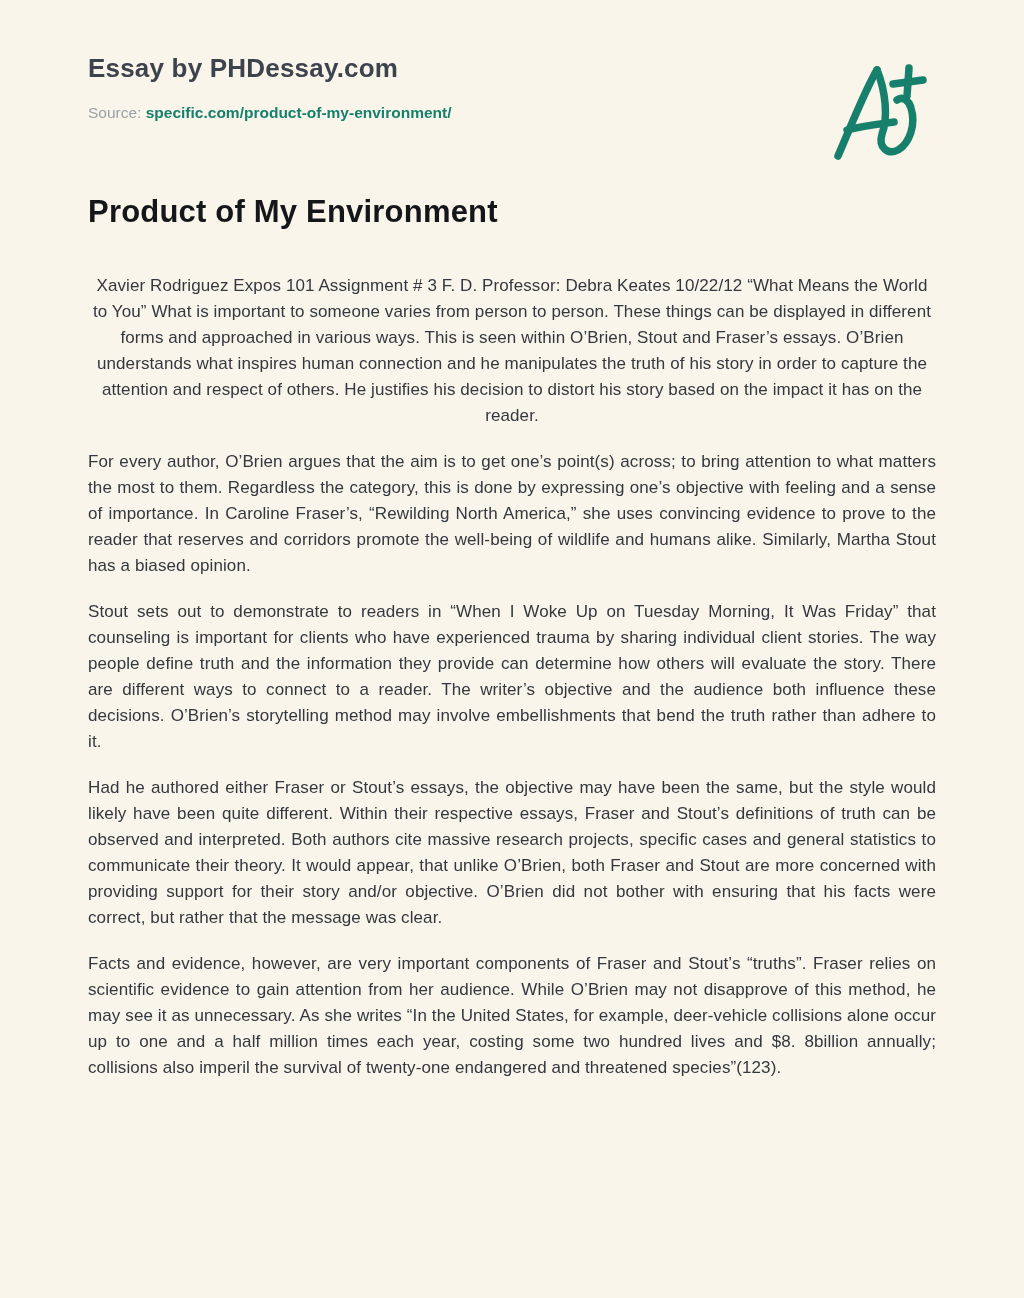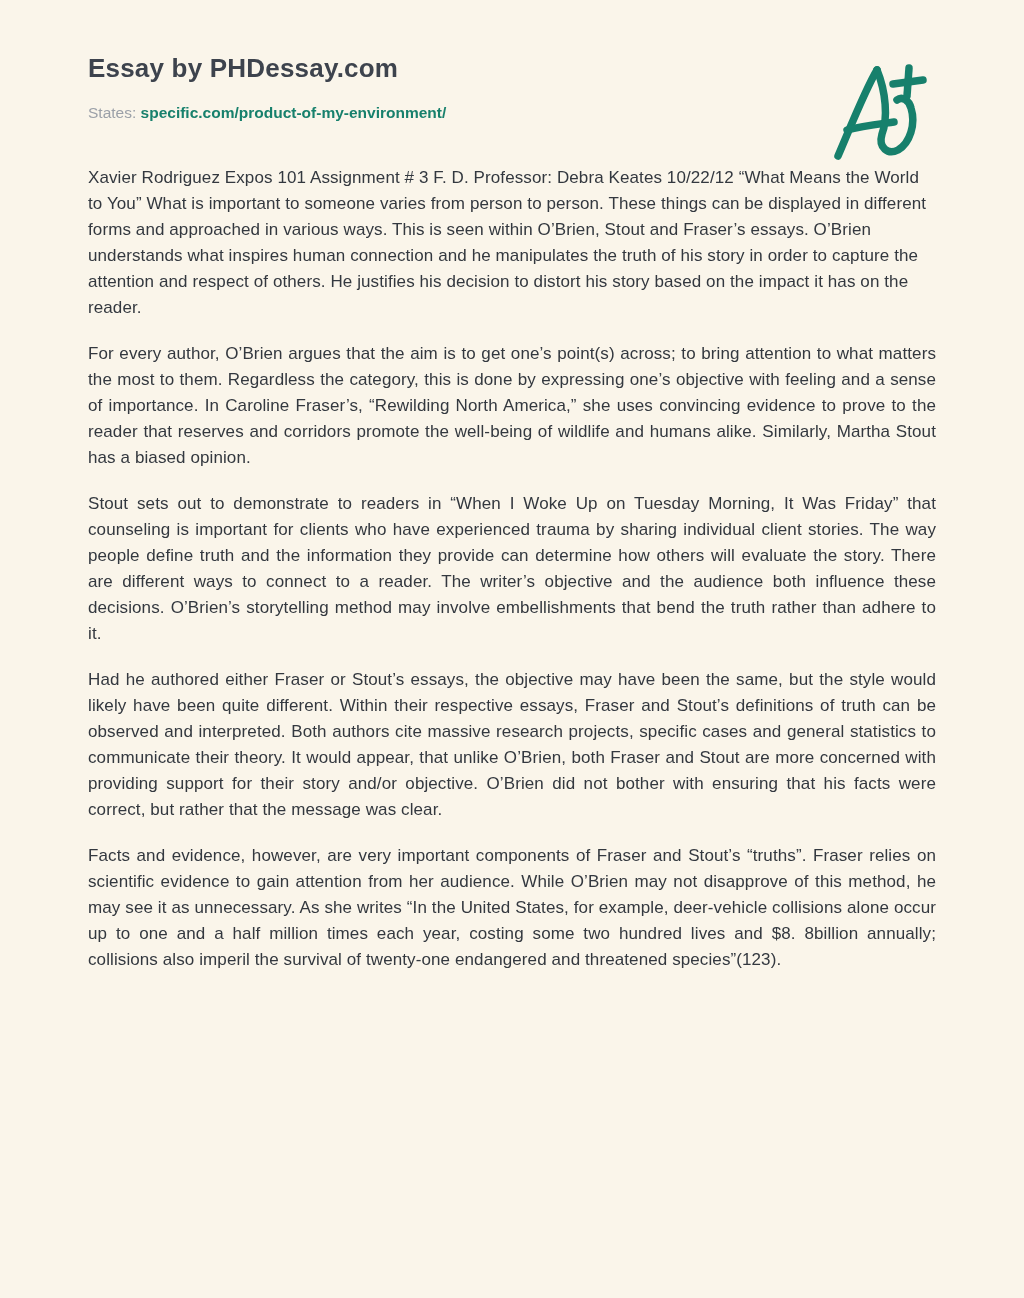--- a/index.html
+++ b/index.html
@@ -56,51 +56,52 @@
   }
   .essay-body p {
     font-size: 17px;
     line-height: 26px;
     color: #33383F;
     text-align: justify;
     margin-bottom: 20px;
     letter-spacing: 0.1px;
   }
   .essay-body p.first {
-    text-align: left;
+    text-align: center;
   }
 </style>
 </head>
 <body>
 
 <div class="page">
 
   <div class="site-title">Essay by PHDessay.com</div>
 
   <div class="source-line">
-    <span class="source-label">States:</span>
+    <span class="source-label">Source:</span>
     <span> </span>
     <a class="source-link">specific.com/product-of-my-environment/</a>
   </div>
 
   <div class="logo">
     <svg viewBox="0 0 104 104" width="104" height="104" fill="none" stroke="#17806C" stroke-width="7.5" stroke-linecap="round" stroke-linejoin="round">
 
       <path d="M8 98 C 20 70, 36 30, 47 12"></path>
 
       <path d="M17 72 C 32 68, 50 66, 64 64"></path>
 
       <path d="M47 12 C 56 34, 58 60, 52 76 C 48 90, 58 97, 68 92 C 80 85, 86 66, 81 50 C 79 42, 72 38, 67 42"></path>
 
       <path d="M79 10 L77 38"></path>
 
       <path d="M63 26 L93 22"></path>
     </svg>
   </div>
 
+  <h1 class="essay-title">Product of My Environment</h1>
 
   <div class="essay-body">
     <p class="first">Xavier Rodriguez Expos 101 Assignment # 3 F. D. Professor: Debra Keates 10/22/12 “What Means the World to You” What is important to someone varies from person to person. These things can be displayed in different forms and approached in various ways. This is seen within O’Brien, Stout and Fraser’s essays. O’Brien understands what inspires human connection and he manipulates the truth of his story in order to capture the attention and respect of others. He justifies his decision to distort his story based on the impact it has on the reader.</p>
     <p>For every author, O’Brien argues that the aim is to get one’s point(s) across; to bring attention to what matters the most to them. Regardless the category, this is done by expressing one’s objective with feeling and a sense of importance. In Caroline Fraser’s, “Rewilding North America,” she uses convincing evidence to prove to the reader that reserves and corridors promote the well-being of wildlife and humans alike. Similarly, Martha Stout has a biased opinion.</p>
     <p>Stout sets out to demonstrate to readers in “When I Woke Up on Tuesday Morning, It Was Friday” that counseling is important for clients who have experienced trauma by sharing individual client stories. The way people define truth and the information they provide can determine how others will evaluate the story. There are different ways to connect to a reader. The writer’s objective and the audience both influence these decisions. O’Brien’s storytelling method may involve embellishments that bend the truth rather than adhere to it.</p>
     <p>Had he authored either Fraser or Stout’s essays, the objective may have been the same, but the style would likely have been quite different. Within their respective essays, Fraser and Stout’s definitions of truth can be observed and interpreted. Both authors cite massive research projects, specific cases and general statistics to communicate their theory. It would appear, that unlike O’Brien, both Fraser and Stout are more concerned with providing support for their story and/or objective. O’Brien did not bother with ensuring that his facts were correct, but rather that the message was clear.</p>
     <p>Facts and evidence, however, are very important components of Fraser and Stout’s “truths”. Fraser relies on scientific evidence to gain attention from her audience. While O’Brien may not disapprove of this method, he may see it as unnecessary. As she writes “In the United States, for example, deer-vehicle collisions alone occur up to one and a half million times each year, costing some two hundred lives and $8. 8billion annually; collisions also imperil the survival of twenty-one endangered and threatened species”(123).</p>
   </div>
 
 </div>

